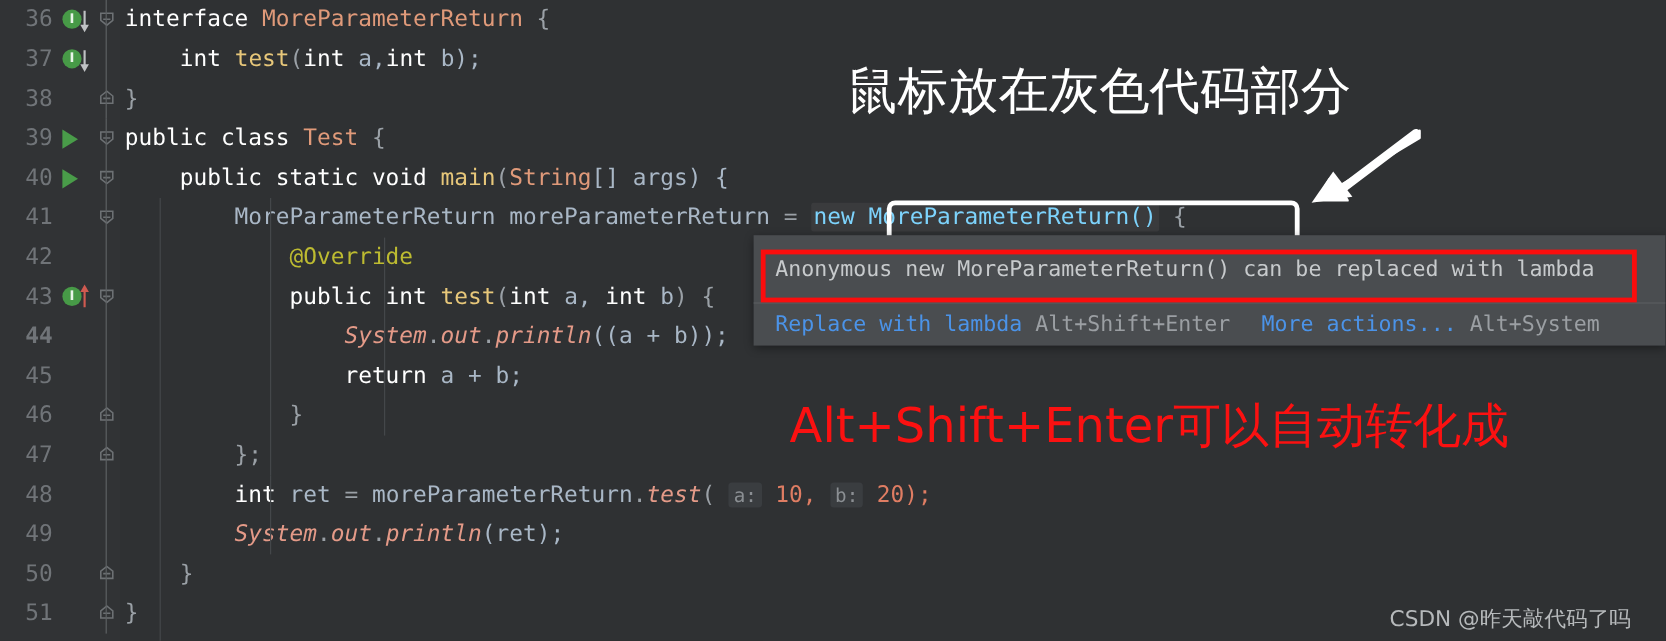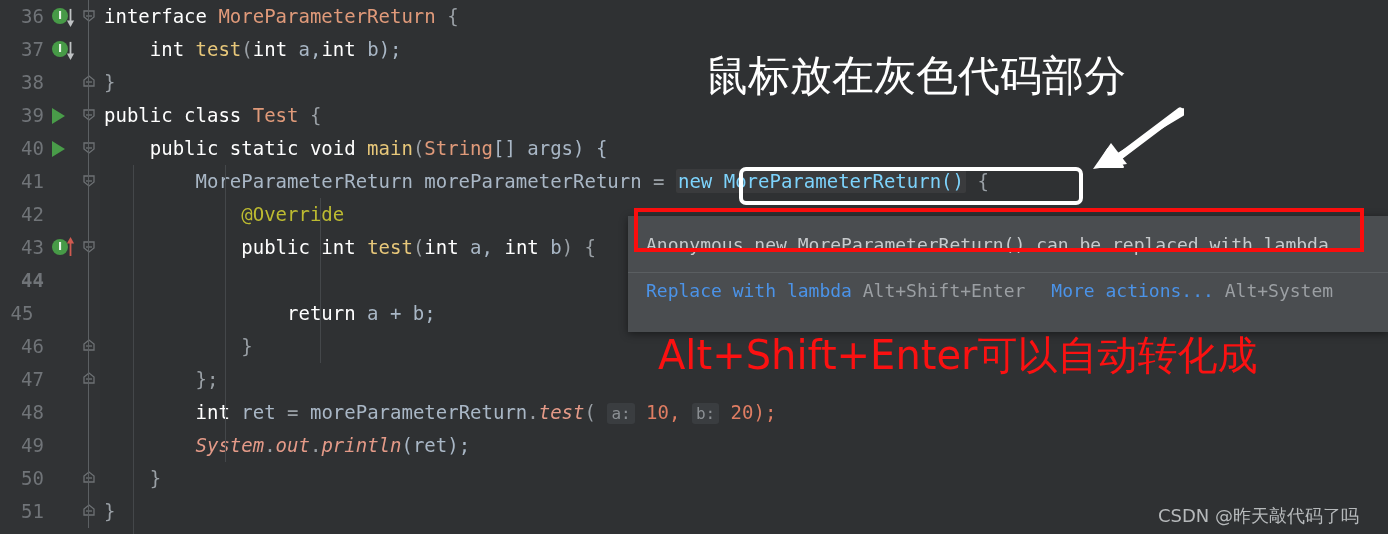--- a/index.html
+++ b/index.html
@@ -154,21 +154,21 @@
       <div class="linenum" style="top: 198px;">42</div>
       <div class="linenum" style="top: 231px;">43</div>
       <div class="gicon" style="left: 50px; top: 231px;">
         <div class="impl-dot">I</div>
         <svg class="arr-up" width="10" height="24" viewBox="0 0 10 24">
           <line x1="5" x2="5" y1="22" y2="6" stroke="#d05a50" stroke-width="2"></line>
           <polygon points="5,1 1,8 9,8" fill="#d05a50"></polygon>
         </svg>
       </div>
       <div class="linenum" style="top: 264px; font-weight: bold;">44</div>
-      <div class="linenum" style="top: 297px; text-align: center;">45</div>
+      <div class="linenum" style="top: 297px;">45</div>
       <div class="linenum" style="top: 330px;">46</div>
       <div class="linenum" style="top: 363px;">47</div>
       <div class="linenum" style="top: 396px;">48</div>
       <div class="linenum" style="top: 429px;">49</div>
       <div class="linenum" style="top: 462px;">50</div>
       <div class="linenum" style="top: 495px;">51</div>
     </div>
 
   <div class="foldcol" id="foldcol">
       <div class="foldbox" style="top: 8px;"><svg width="16" height="16" viewBox="0 0 16 16">
@@ -217,36 +217,37 @@
 
   <div class="code" id="codearea">
       <div class="line" style="top: 0px; left: 4px;"><span class="kw">interface </span><span class="cls">MoreParameterReturn</span><span class="punct"> {</span></div>
       <div class="line" style="top: 33px; left: 4px;"><span class="plain">    </span><span class="kw">int</span><span class="plain"> </span><span class="method">test</span><span class="punct">(</span><span class="kw">int</span><span class="ident"> a,</span><span class="kw">int</span><span class="ident"> b);</span></div>
       <div class="line" style="top: 66px; left: 4px;"><span class="punct">}</span></div>
       <div class="line" style="top: 99px; left: 4px;"><span class="kw">public class </span><span class="cls">Test</span><span class="punct"> {</span></div>
       <div class="line" style="top: 132px; left: 4px;"><span class="plain">    </span><span class="kw">public static void </span><span class="method">main</span><span class="punct">(</span><span class="cls">String</span><span class="ident">[] args) {</span></div>
       <div class="line" style="top: 165px; left: 4px;"><span class="plain">        </span><span class="ident">MoreParameterReturn</span><span class="ident"> moreParameterReturn </span><span class="punct">=</span><span> </span><span class="greyed grey-expr">new MoreParameterReturn()</span><span class="punct"> {</span></div>
       <div class="line" style="top: 198px; left: 4px;"><span class="plain">            </span><span class="anno">@Override</span></div>
       <div class="line" style="top: 231px; left: 4px;"><span class="plain">            </span><span class="kw">public int </span><span class="method">test</span><span class="punct">(</span><span class="kw">int</span><span class="ident"> a, </span><span class="kw">int</span><span class="ident"> b</span><span class="punct">) {</span></div>
+      <div class="line" style="top: 264px; left: 4px;"><span class="plain">                </span><span class="field">System</span><span class="punct">.</span><span class="field">out</span><span class="punct">.</span><span class="field">println</span><span class="ident">((a + b));</span></div>
       <div class="line" style="top: 297px; left: 4px;"><span class="plain">                </span><span class="kw">return</span><span class="ident"> a + b;</span></div>
       <div class="line" style="top: 330px; left: 4px;"><span class="punct">            }</span></div>
       <div class="line" style="top: 363px; left: 4px;"><span class="punct">        };</span></div>
       <div class="line" style="top: 396px; left: 4px;"><span class="plain">        </span><span class="kw">int</span><span class="ident"> ret </span><span class="punct">=</span><span class="ident"> moreParameterReturn</span><span class="punct">.</span><span class="field">test</span><span class="punct">(</span><span> </span><span class="param-hint">a:</span><span class="num"> 10,</span><span> </span><span class="param-hint">b:</span><span class="num"> 20);</span></div>
       <div class="line" style="top: 429px; left: 4px;"><span class="plain">        </span><span class="field">System</span><span class="punct">.</span><span class="field">out</span><span class="punct">.</span><span class="field">println</span><span class="ident">(ret);</span></div>
       <div class="line" style="top: 462px; left: 4px;"><span class="punct">    }</span></div>
       <div class="line" style="top: 495px; left: 4px;"><span class="punct">}</span></div>
       <div class="indent-guide" style="left: 33px; top: 165px; height: 396px;"></div>
       <div class="indent-guide" style="left: 125px; top: 165px; height: 231px;"></div>
       <div class="indent-guide" style="left: 220px; top: 198px; height: 165px;"></div>
       <div class="indent-guide" style="left: 125px; top: 396px; height: 66px;"></div>
     </div>
 
   <div class="white-box" style="left:739px;top:167px;width:344px;height:38px;"></div>
 
-  <div class="popup" style="left:628px;top:216px;width:760px;height:116px;">
+  <div class="popup" style="left:628px;top:196px;width:760px;height:92px;">
     <div class="popup-msg" style="position:absolute;left:18px;top:18px;">Anonymous new MoreParameterReturn() can be replaced with lambda</div>
     <div class="popup-sep" style="top:56px;"></div>
     <div class="popup-actions" style="left:18px;top:64px;">
       <span class="act-link">Replace with lambda</span><span> </span><span class="act-key">Alt+Shift+Enter</span><span class="act-gap"></span><span class="act-link">More actions...</span><span> </span><span class="act-key">Alt+System</span>
     </div>
   </div>
 
   <div class="red-box" style="left:634px;top:208px;width:730px;height:44px;"></div>
 
   <div class="ann-white" style="left:706px;top:52px;">鼠标放在灰色代码部分</div>

